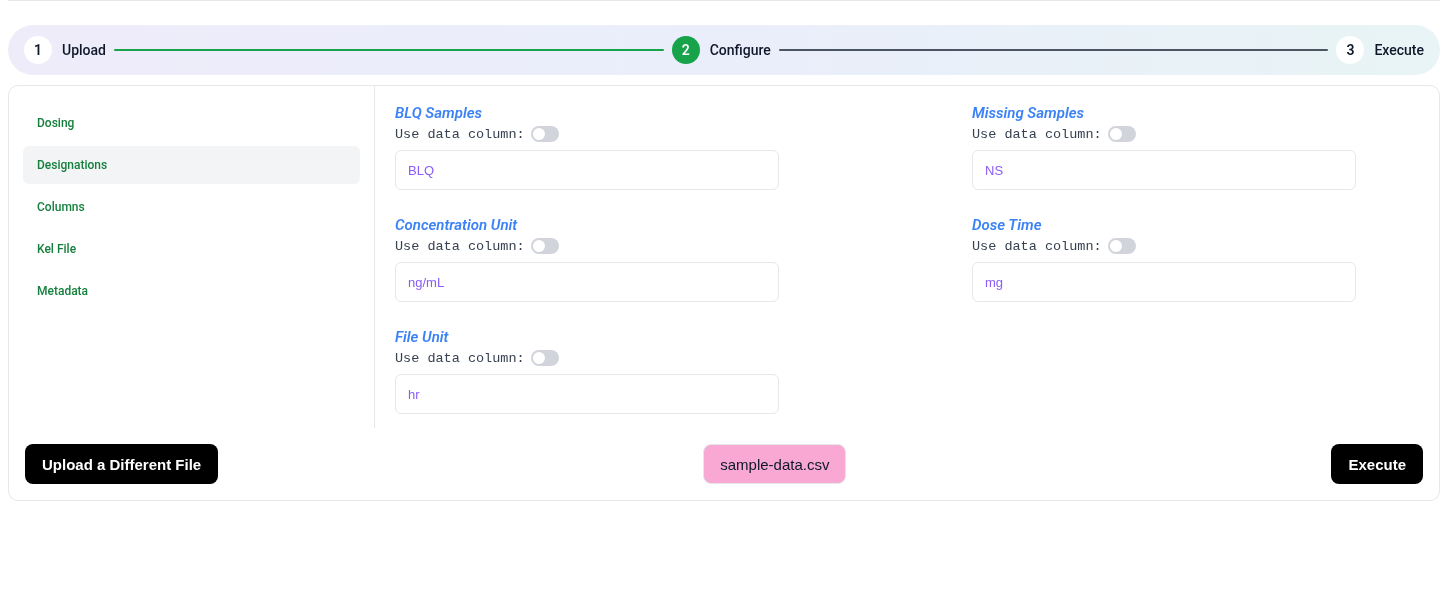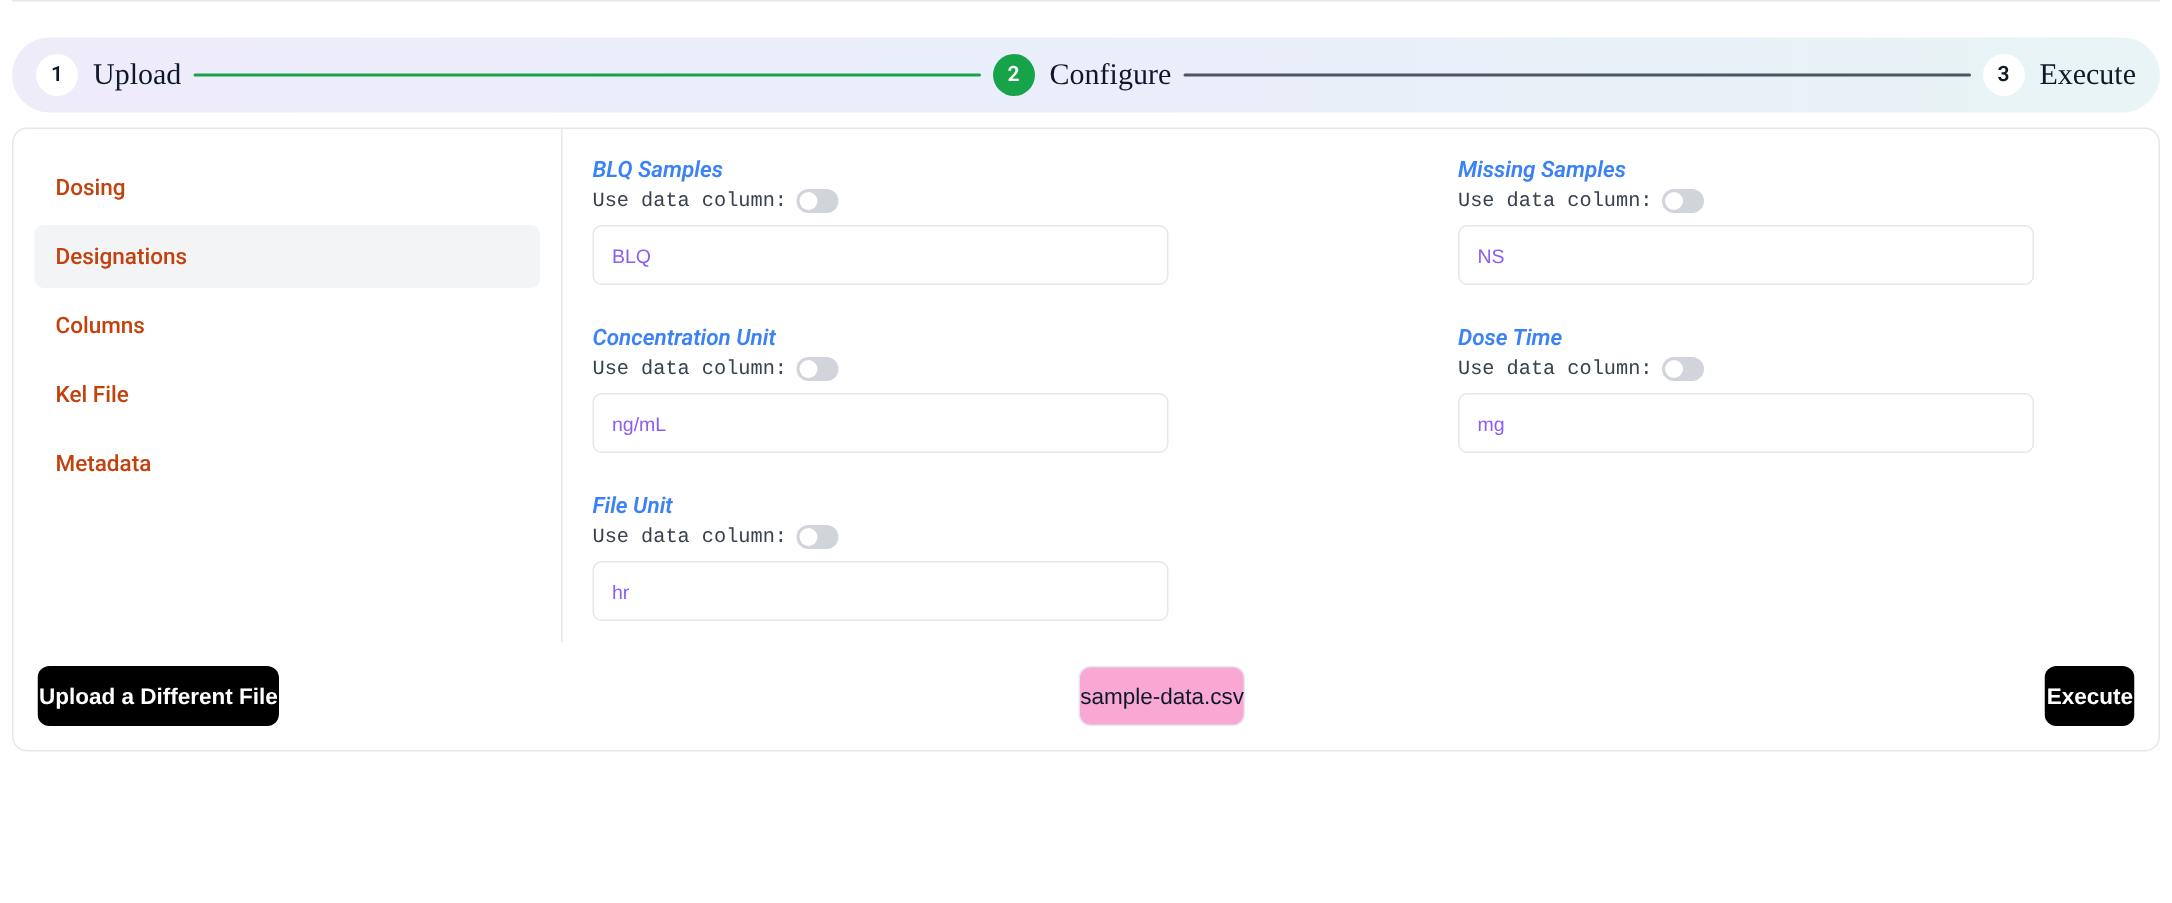--- a/index.html
+++ b/index.html
@@ -52,24 +52,23 @@
     font-size: 14px;
     display: flex;
     align-items: center;
     justify-content: center;
   }
   .step-circle.active {
     background: #16a34a;
     color: #fff;
   }
   .step-label {
-    font-size: 20px;
+    font-size: 14px;
     font-weight: 500;
     color: #0f172a;
-    font-family: Liberation Serif, serif;
   }
   .step-connector {
     flex: 1;
     height: 2px;
     border-radius: 1px;
   }
   .step-connector.done { background: #16a34a; }
   .step-connector.pending { background: #4b5563; }
 
   
@@ -86,23 +85,23 @@
   
   .sidebar {
     width: 366px;
     flex-shrink: 0;
     padding: 18px 14px 14px 14px;
     border-right: 1px solid #e5e7eb;
   }
   .sidebar-item {
     padding: 12px 14px;
     border-radius: 6px;
-    font-size: 15px;
+    font-size: 12px;
     font-weight: 500;
-    color: #c2410c;
+    color: #15803d;
     cursor: pointer;
     margin-bottom: 4px;
   }
   .sidebar-item.active {
     background: #f3f4f6;
   }
 
   
   .form-area {
     flex: 1;
@@ -163,21 +162,21 @@
 
   
   .card-footer {
     display: flex;
     align-items: center;
     justify-content: space-between;
     padding: 16px;
   }
   .btn {
     height: 40px;
-    padding: 0 0;
+    padding: 0 16px;
     border-radius: 8px;
     font-size: 15px;
     font-weight: 600;
     cursor: pointer;
     border: 1px solid transparent;
     display: inline-flex;
     align-items: center;
   }
   .btn-primary {
     background: #000;

